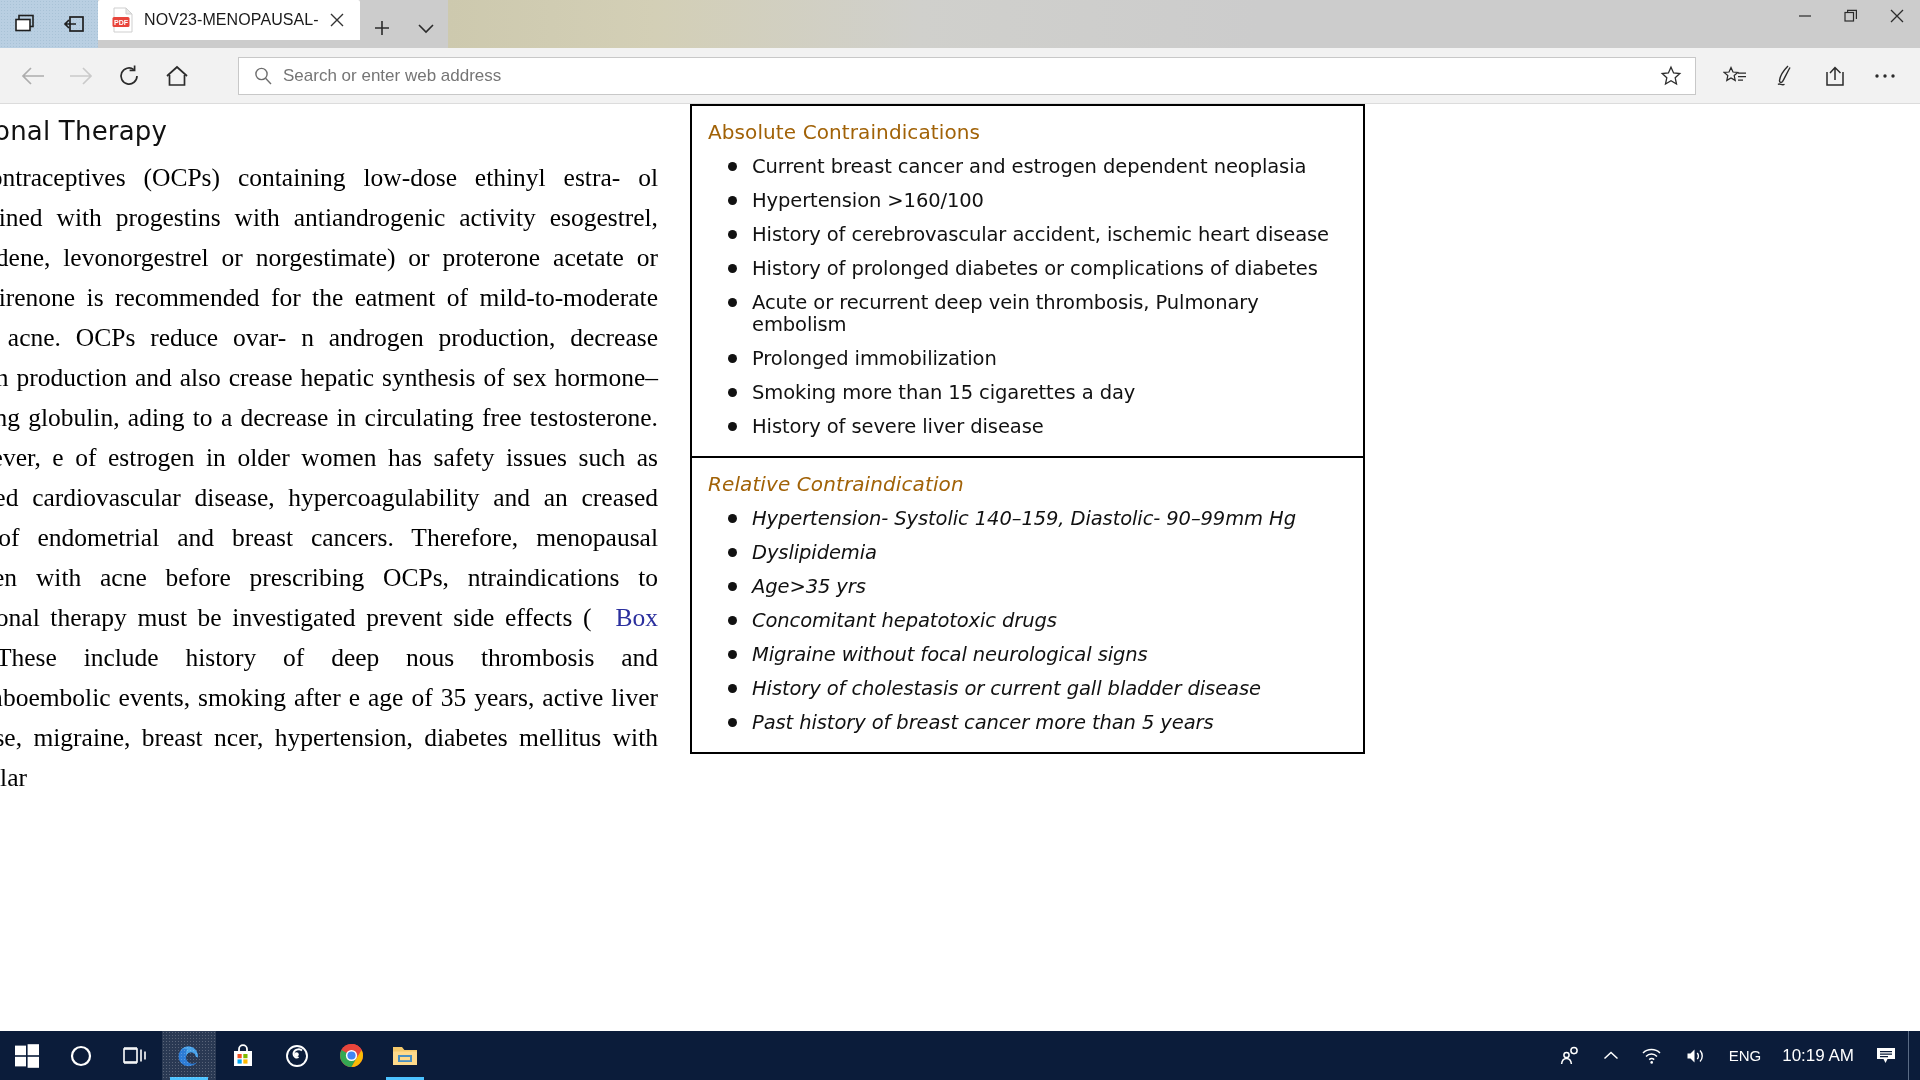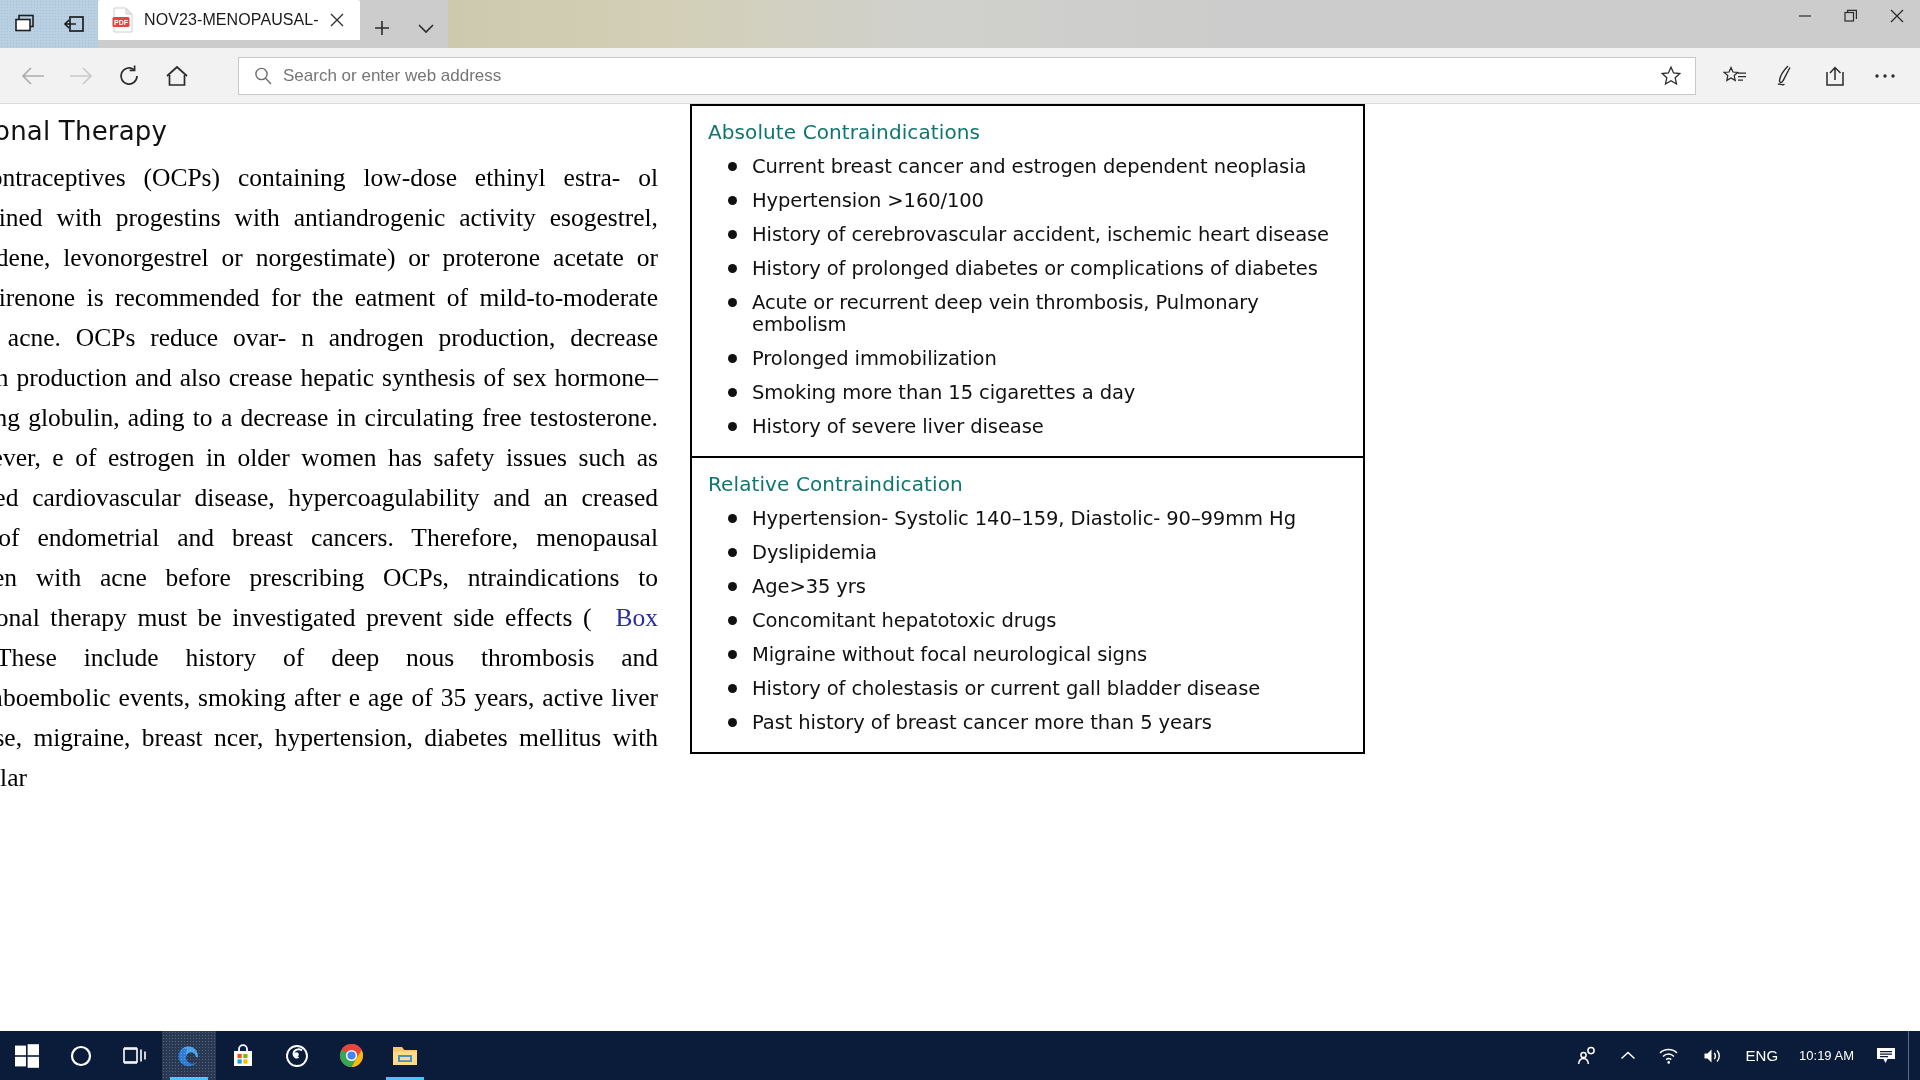--- a/index.html
+++ b/index.html
@@ -103,24 +103,24 @@
 
   
   .boxwrap {
     position:absolute; left:690px; top:0px; width:675px;
   }
   .cbox {
     border: 2.5px solid #000;
     background:#fff;
     padding: 10px 12px 12px 14px;
   }
-  .cbox.second { border-top: none; }
+  .cbox.second { border-top: none; font-style: italic; }
   .cbox-title {
     font-family:"DejaVu Sans", sans-serif;
-    font-size: 20px; color:#0f766e; margin: 4px 0 6px 2px; letter-spacing:.1px;
+    font-size: 20px; color:#a16207; margin: 4px 0 6px 2px; letter-spacing:.1px;
   }
   ul.clist { list-style:none; margin:0; padding:0; }
   ul.clist li {
     font-family:"DejaVu Sans", sans-serif;
     font-size: 19.5px; color:#111;
     line-height: 22px;
     padding: 6px 0 6px 46px;
     position: relative;
     letter-spacing: -.1px;
   }
@@ -142,21 +142,21 @@
     position:relative;
   }
   .tb-item.active { background: rgba(255,255,255,.13); }
   .tb-item.active::after{content:"";position:absolute;inset:0;background-image:radial-gradient(rgba(255,255,255,.22) 0.7px, transparent 0.7px);background-size:3px 3px;}
   .tb-item .under {
     position:absolute; bottom:0; left:8px; right:8px; height:3px; background:#4cc2ff;
   }
   .tb-spacer { flex:1 1 auto; }
   .tb-right { display:flex; align-items:flex-start; height:49px; padding-right: 4px; }
   .tr-item { height:49px; display:flex; align-items:center; justify-content:center; padding: 0 11px; color:#fff; font-size:15px; }
-  .tr-item.clock { padding: 0 10px; font-size:13px; }
+  .tr-item.clock { padding: 0 10px; font-size:17px; }
   .tb-showdesk { width:8px; height:49px; border-left:1px solid #5a6b85; }
 </style>
 </head>
 <body>
 
 <div class="browser">
 
   <div class="titlebar">
 
     <div class="tab-tools">

